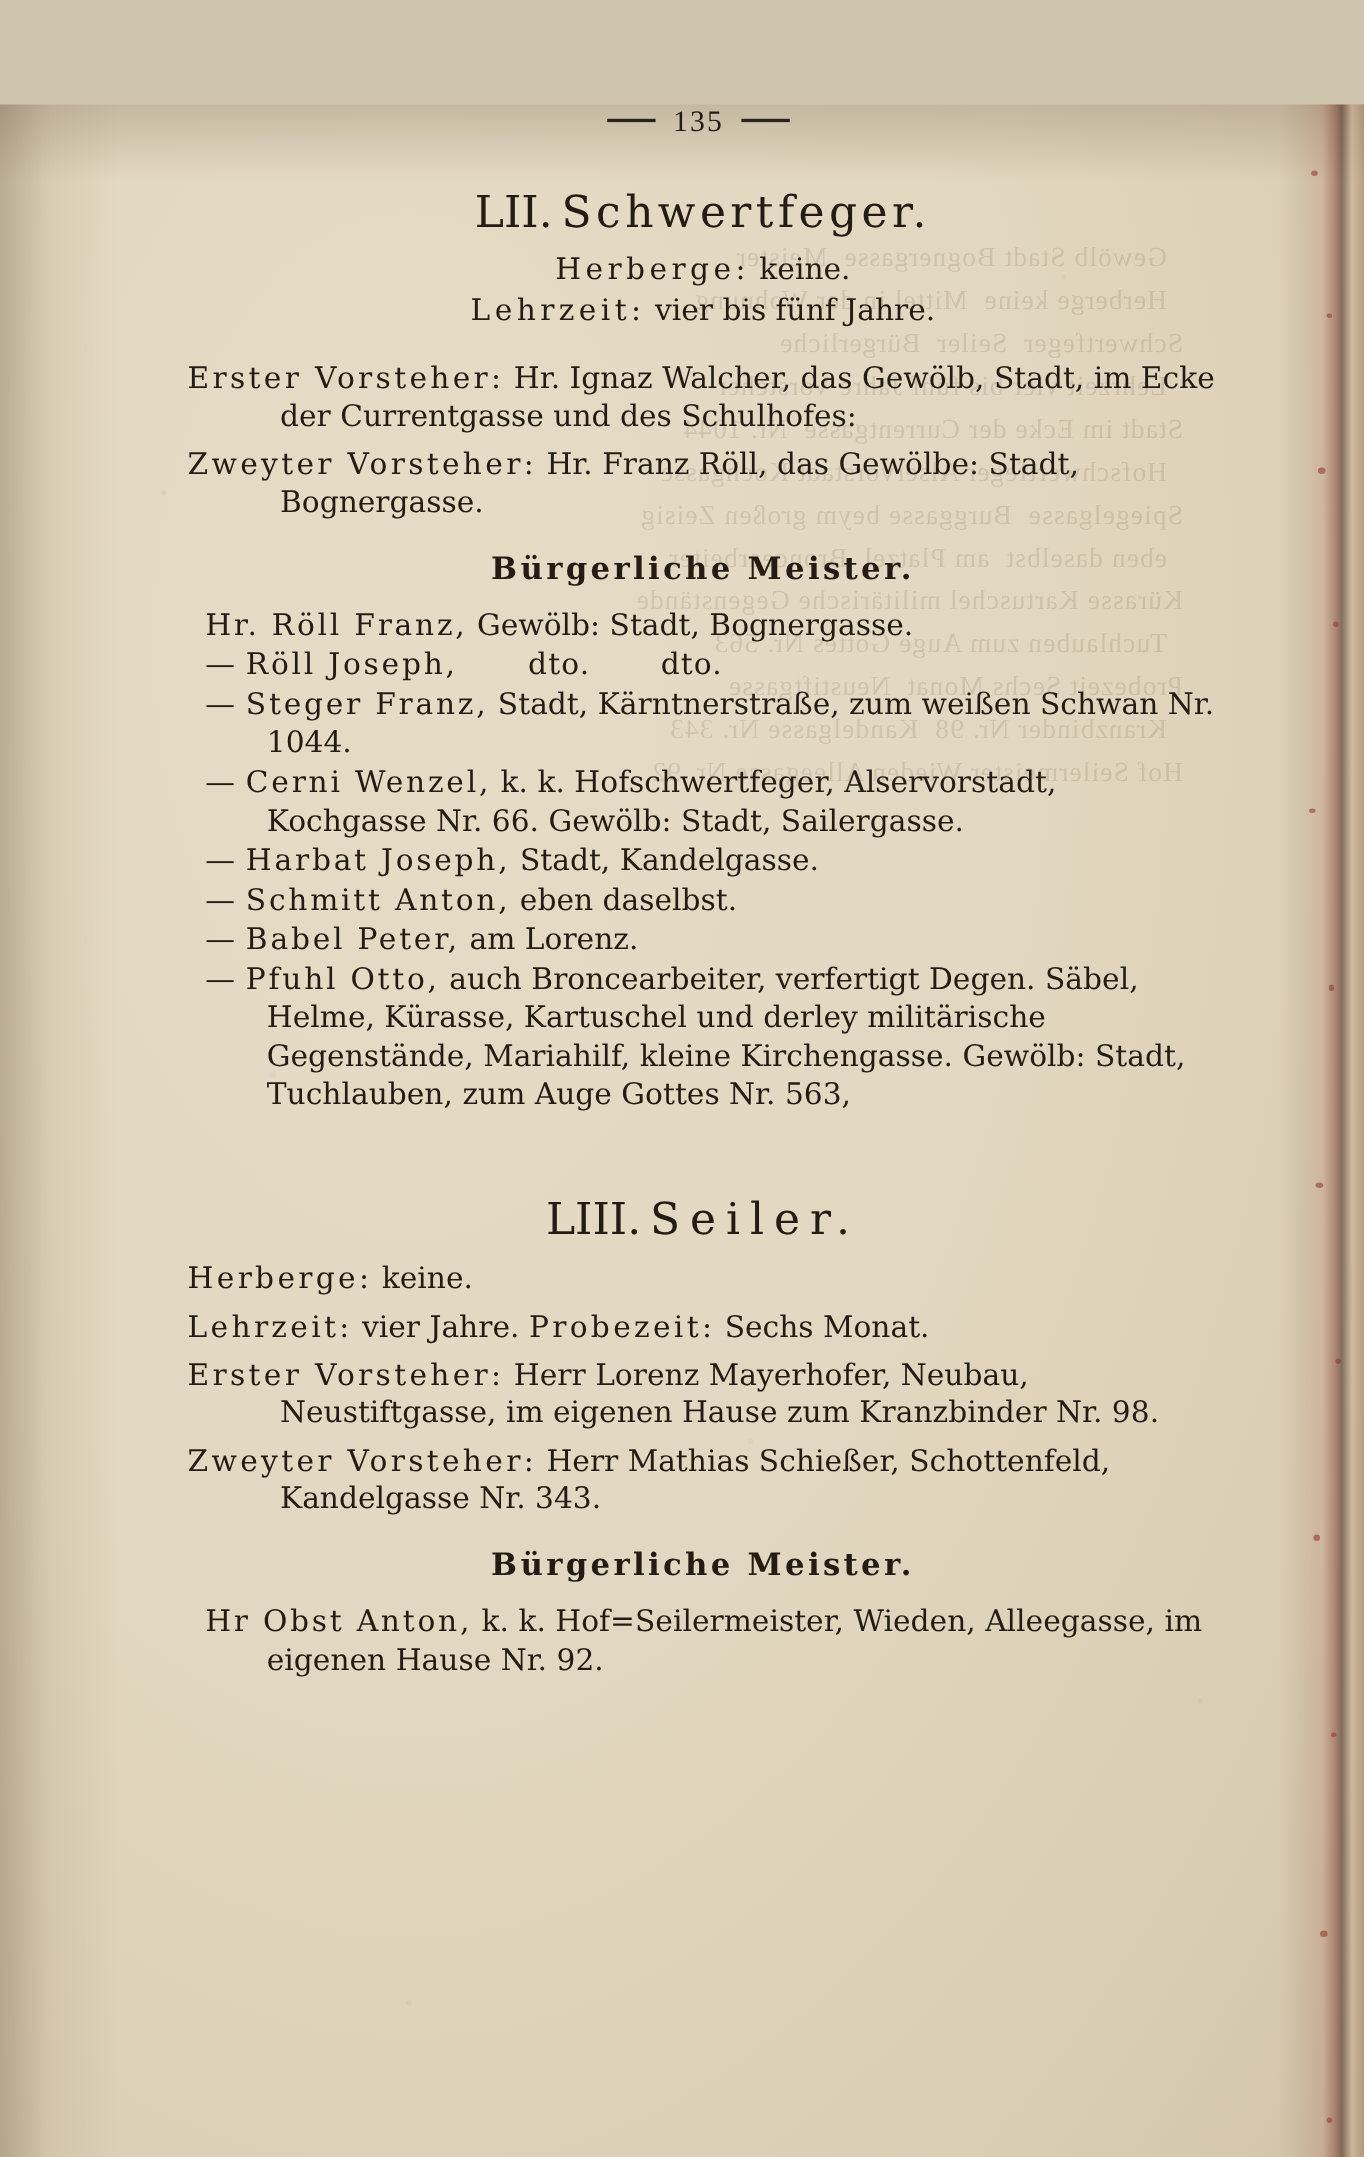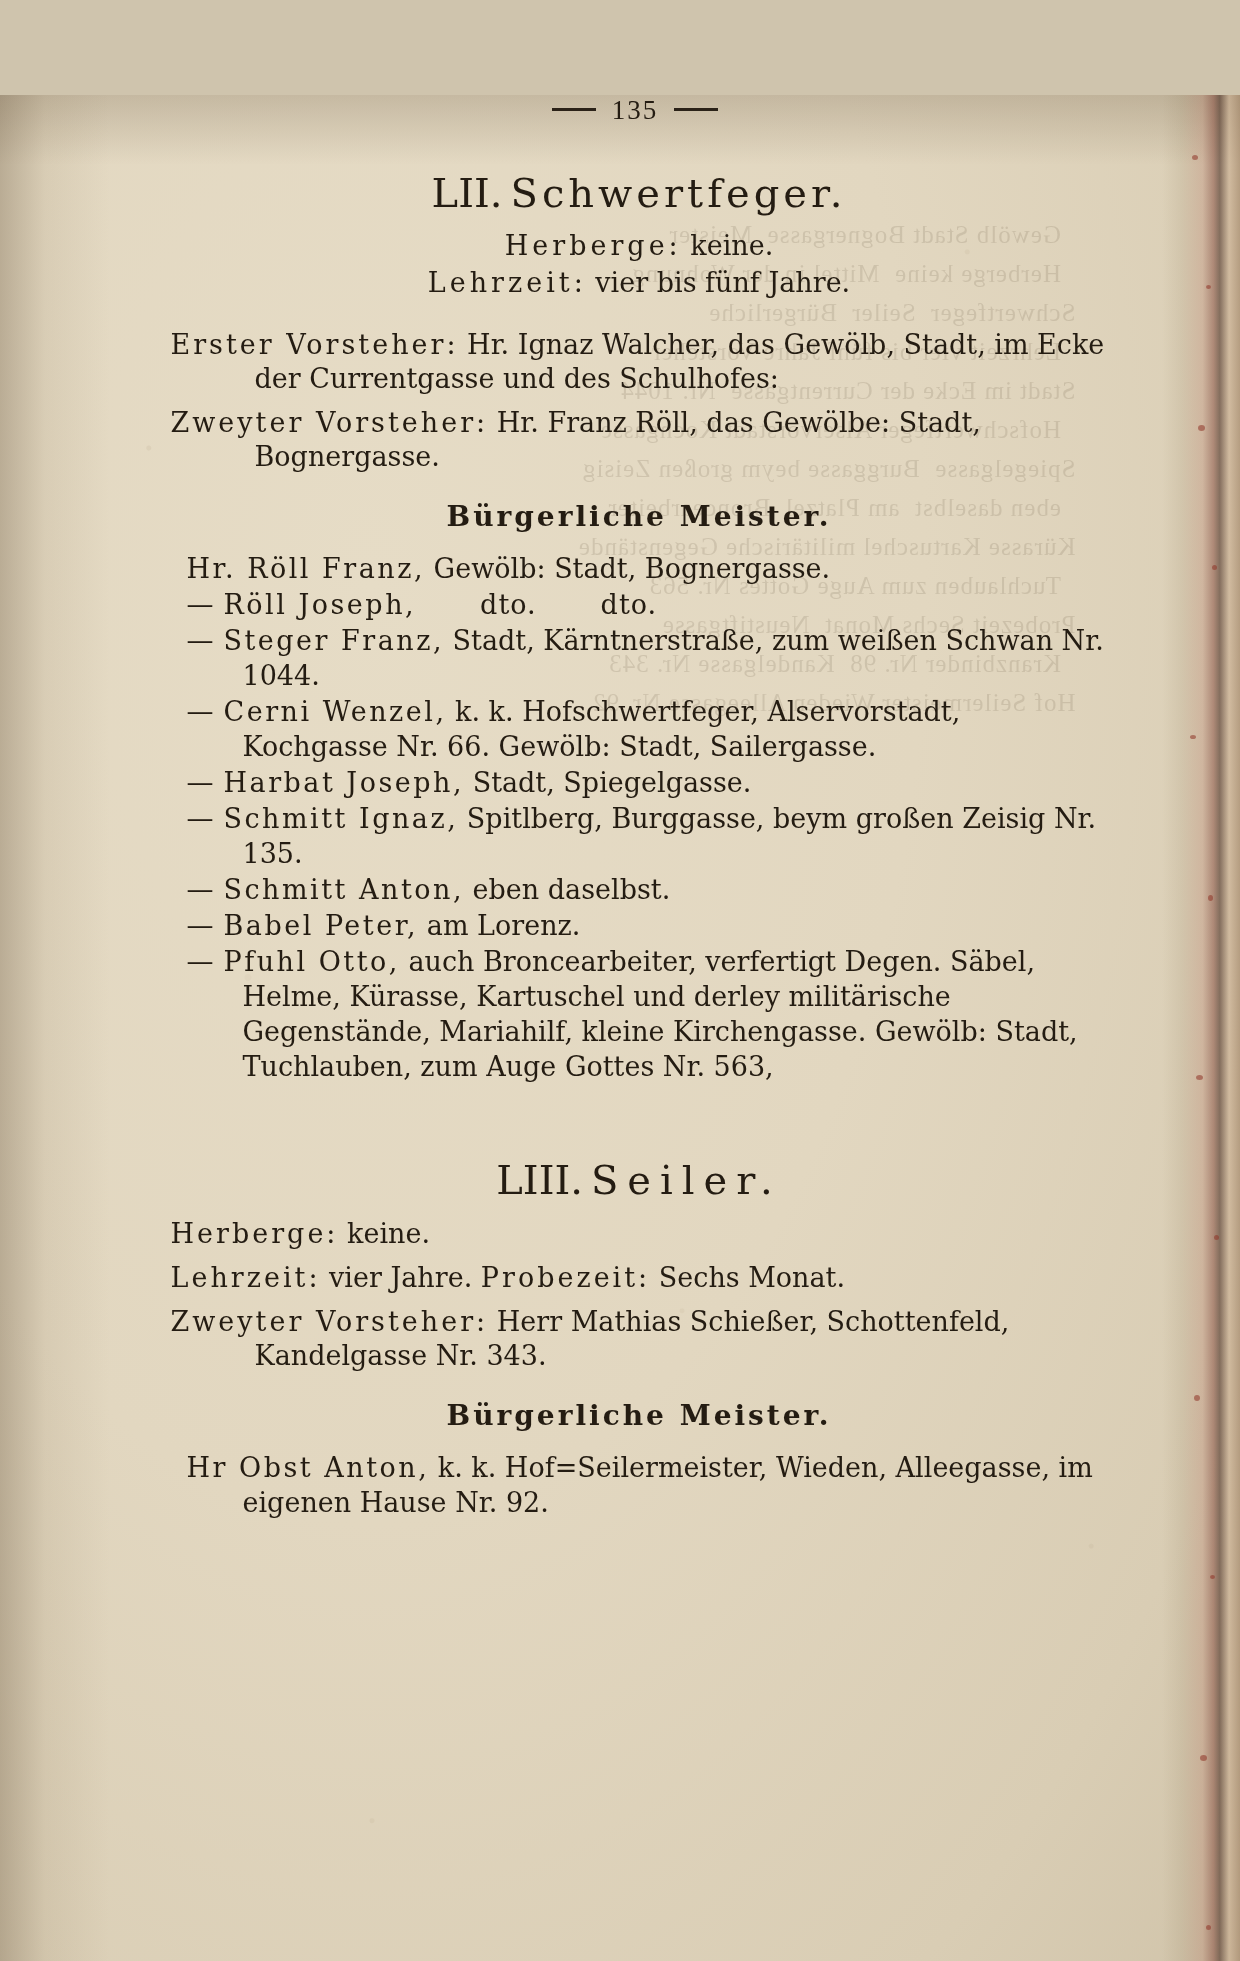--- a/index.html
+++ b/index.html
@@ -275,24 +275,21 @@
         <li>
           <span class="dash">—</span><span class="nm">Röll Joseph,</span><span class="dto2">dto.</span><span class="dto2">dto.</span>
         </li>
         <li>
           <span class="dash">—</span><span class="nm">Steger Franz,</span><span> Stadt, Kärntnerstraße, zum weißen Schwan Nr. 1044.</span>
         </li>
         <li>
           <span class="dash">—</span><span class="nm">Cerni Wenzel,</span><span> k. k. Hofschwertfeger, Alservorstadt, Kochgasse Nr. 66. Gewölb: Stadt, Sailergasse.</span>
         </li>
         <li>
-          <span class="dash">—</span><span class="nm">Harbat Joseph,</span><span> Stadt, Spiegelgasse.</span>
-        </li>
-        <li>
-          <span class="dash">—</span><span class="nm">Schmitt Ignaz,</span><span> Spitlberg, Burggasse, beym großen Zeisig Nr. 135.</span>
+          <span class="dash">—</span><span class="nm">Harbat Joseph,</span><span> Stadt, Kandelgasse.</span>
         </li>
         <li>
           <span class="dash">—</span><span class="nm">Schmitt Anton,</span><span> eben daselbst.</span>
         </li>
         <li>
           <span class="dash">—</span><span class="nm">Babel Peter,</span><span> am Lorenz.</span>
         </li>
         <li>
           <span class="dash">—</span><span class="nm">Pfuhl Otto,</span><span> auch Broncearbeiter, verfertigt Degen. Säbel, Helme, Kürasse, Kartuschel und derley militärische Gegenstände, Mariahilf, kleine Kirchengasse. Gewölb: Stadt, Tuchlauben, zum Auge Gottes Nr. 563,</span>
         </li>
@@ -305,20 +302,23 @@
       </h1>
 
       <p class="block">
         <span class="lab">Herberge:</span><span> keine.</span>
       </p>
       <p class="block">
         <span class="lab">Lehrzeit:</span><span> vier Jahre. </span><span class="lab">Probezeit:</span><span> Sechs Monat.</span>
       </p>
 
       <p class="block">
+        <span class="lab">Erster Vorsteher:</span><span> Herr Lorenz Mayerhofer, Neubau, Neustiftgasse, im eigenen Hause zum Kranzbinder Nr. 98.</span>
+      </p>
+      <p class="block">
         <span class="lab">Zweyter Vorsteher:</span><span> Herr Mathias Schießer, Schottenfeld, Kandelgasse Nr. 343.</span>
       </p>
 
       <h2 class="sub-head">Bürgerliche Meister.</h2>
 
       <ul class="entries">
         <li>
           <span class="nm">Hr Obst Anton,</span><span> k. k. Hof=Seilermeister, Wieden, Alleegasse, im eigenen Hause Nr. 92.</span>
         </li>
       </ul>

